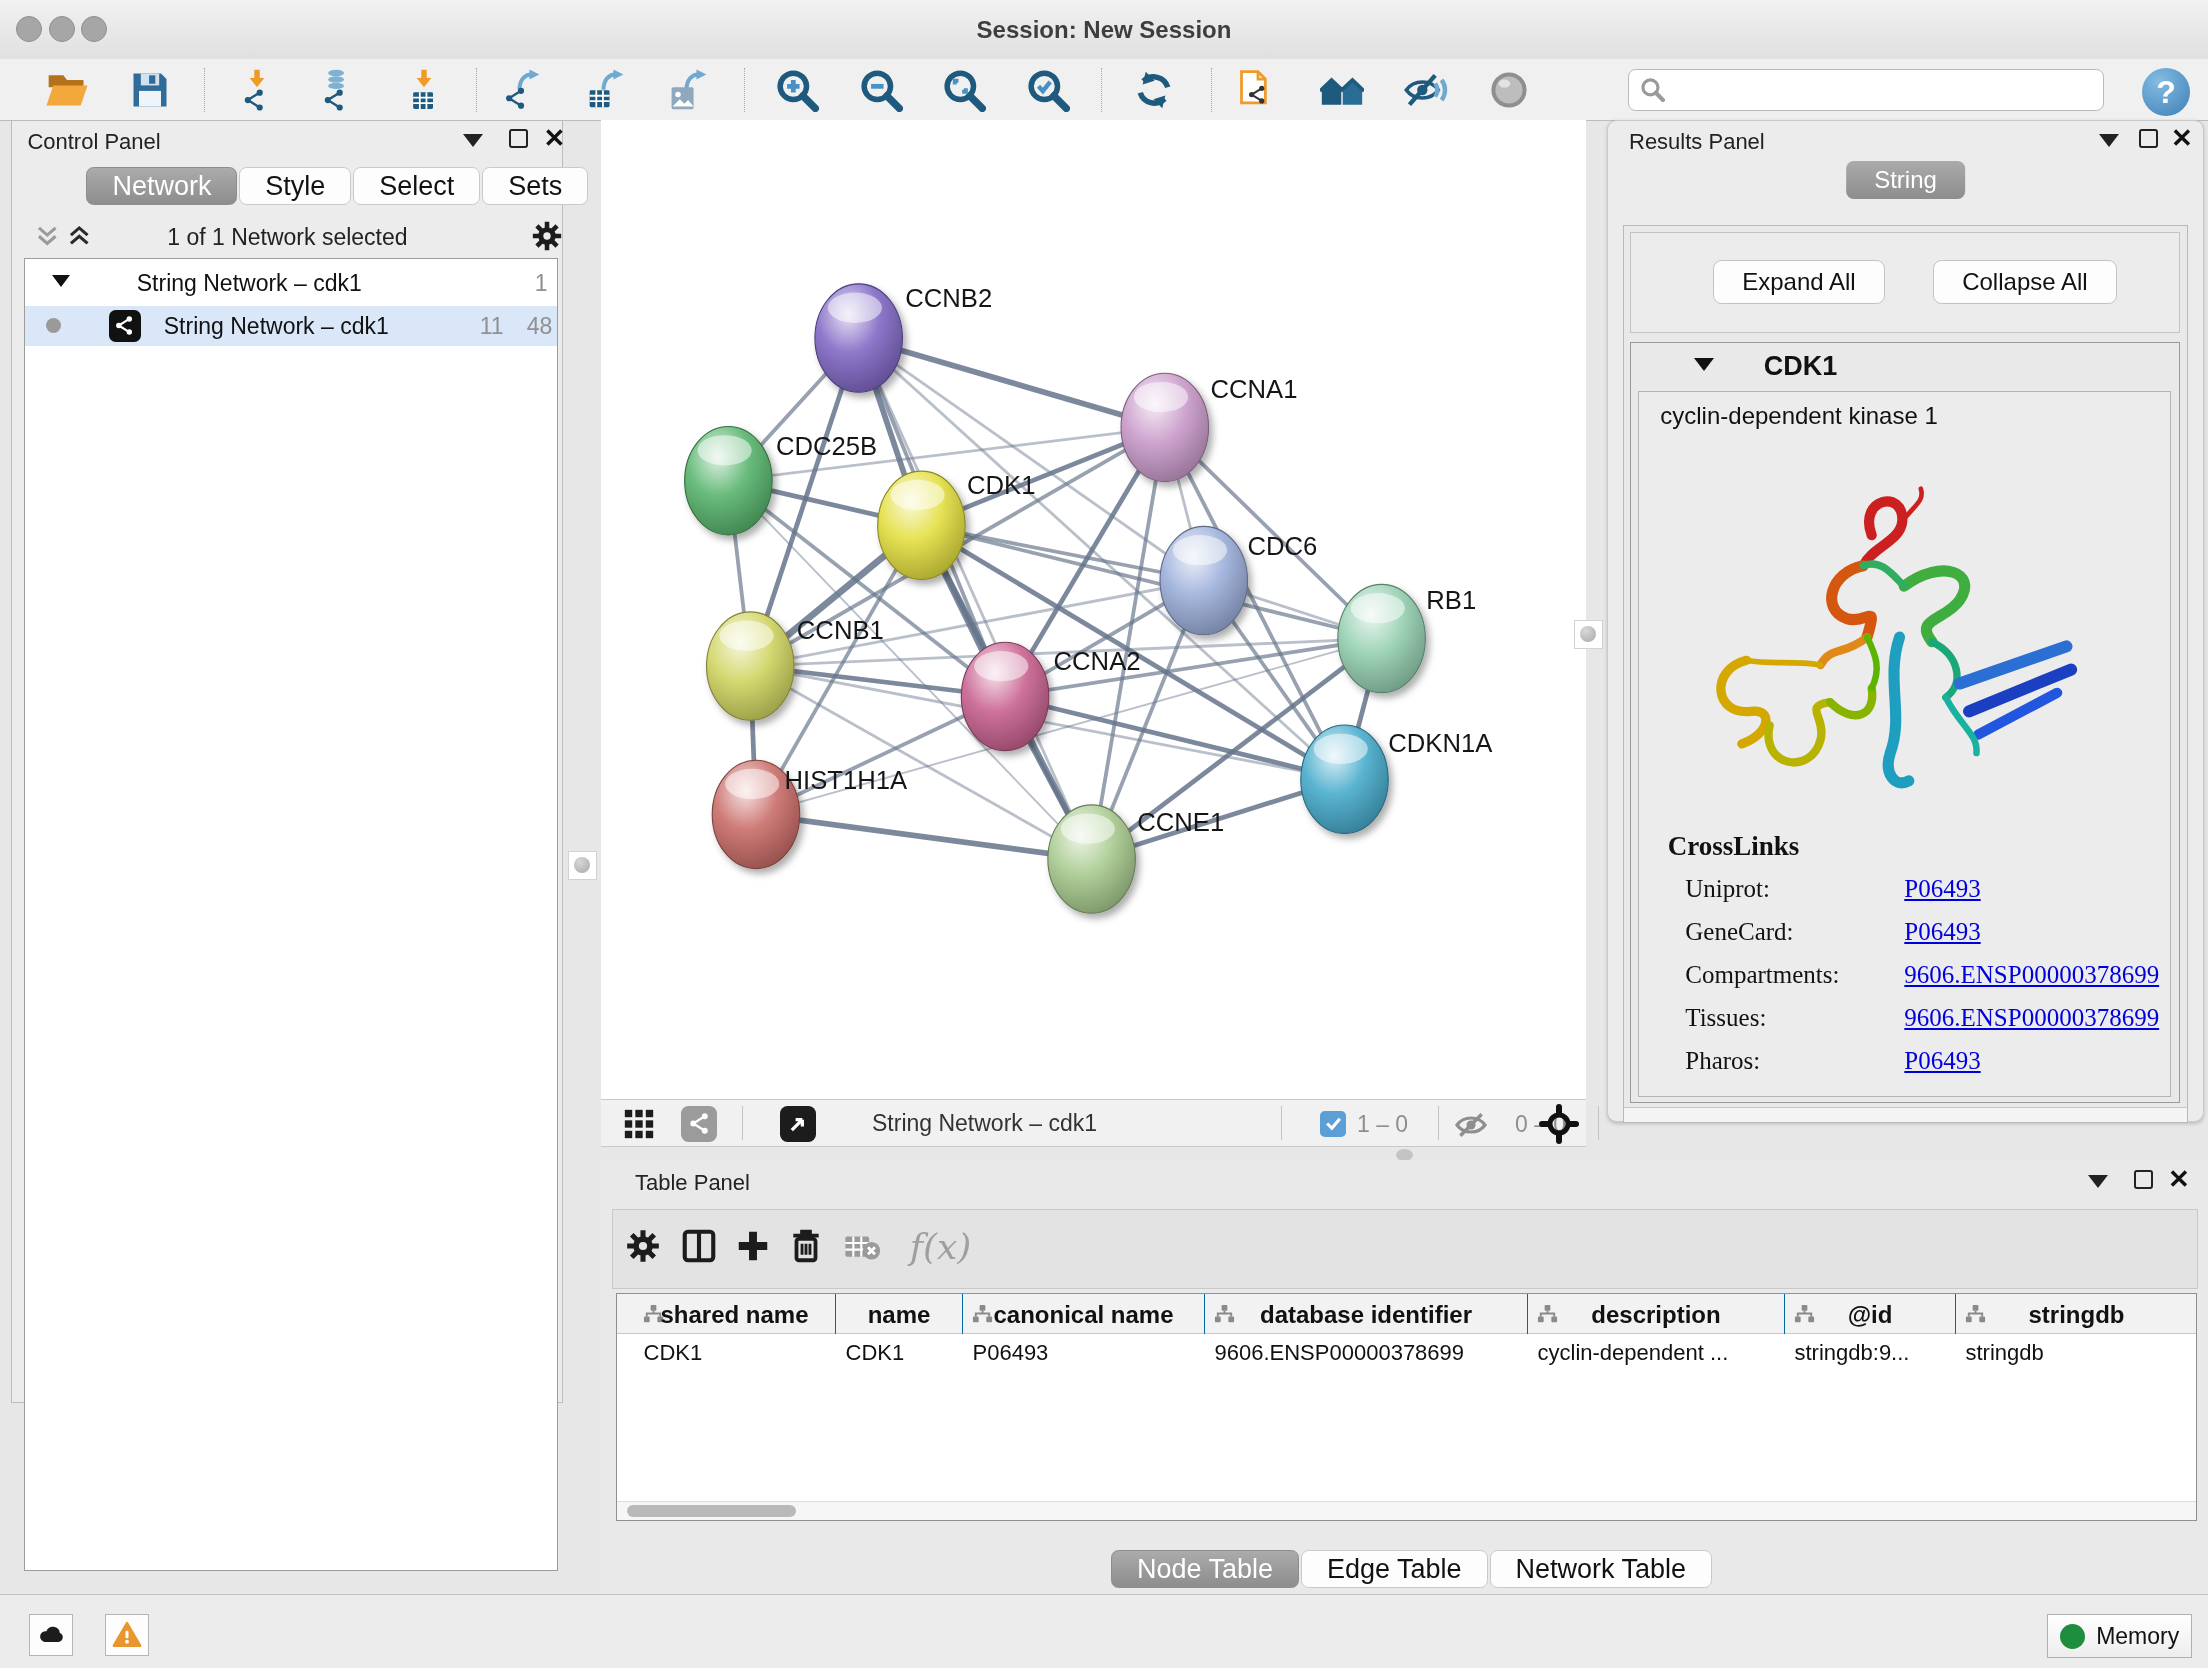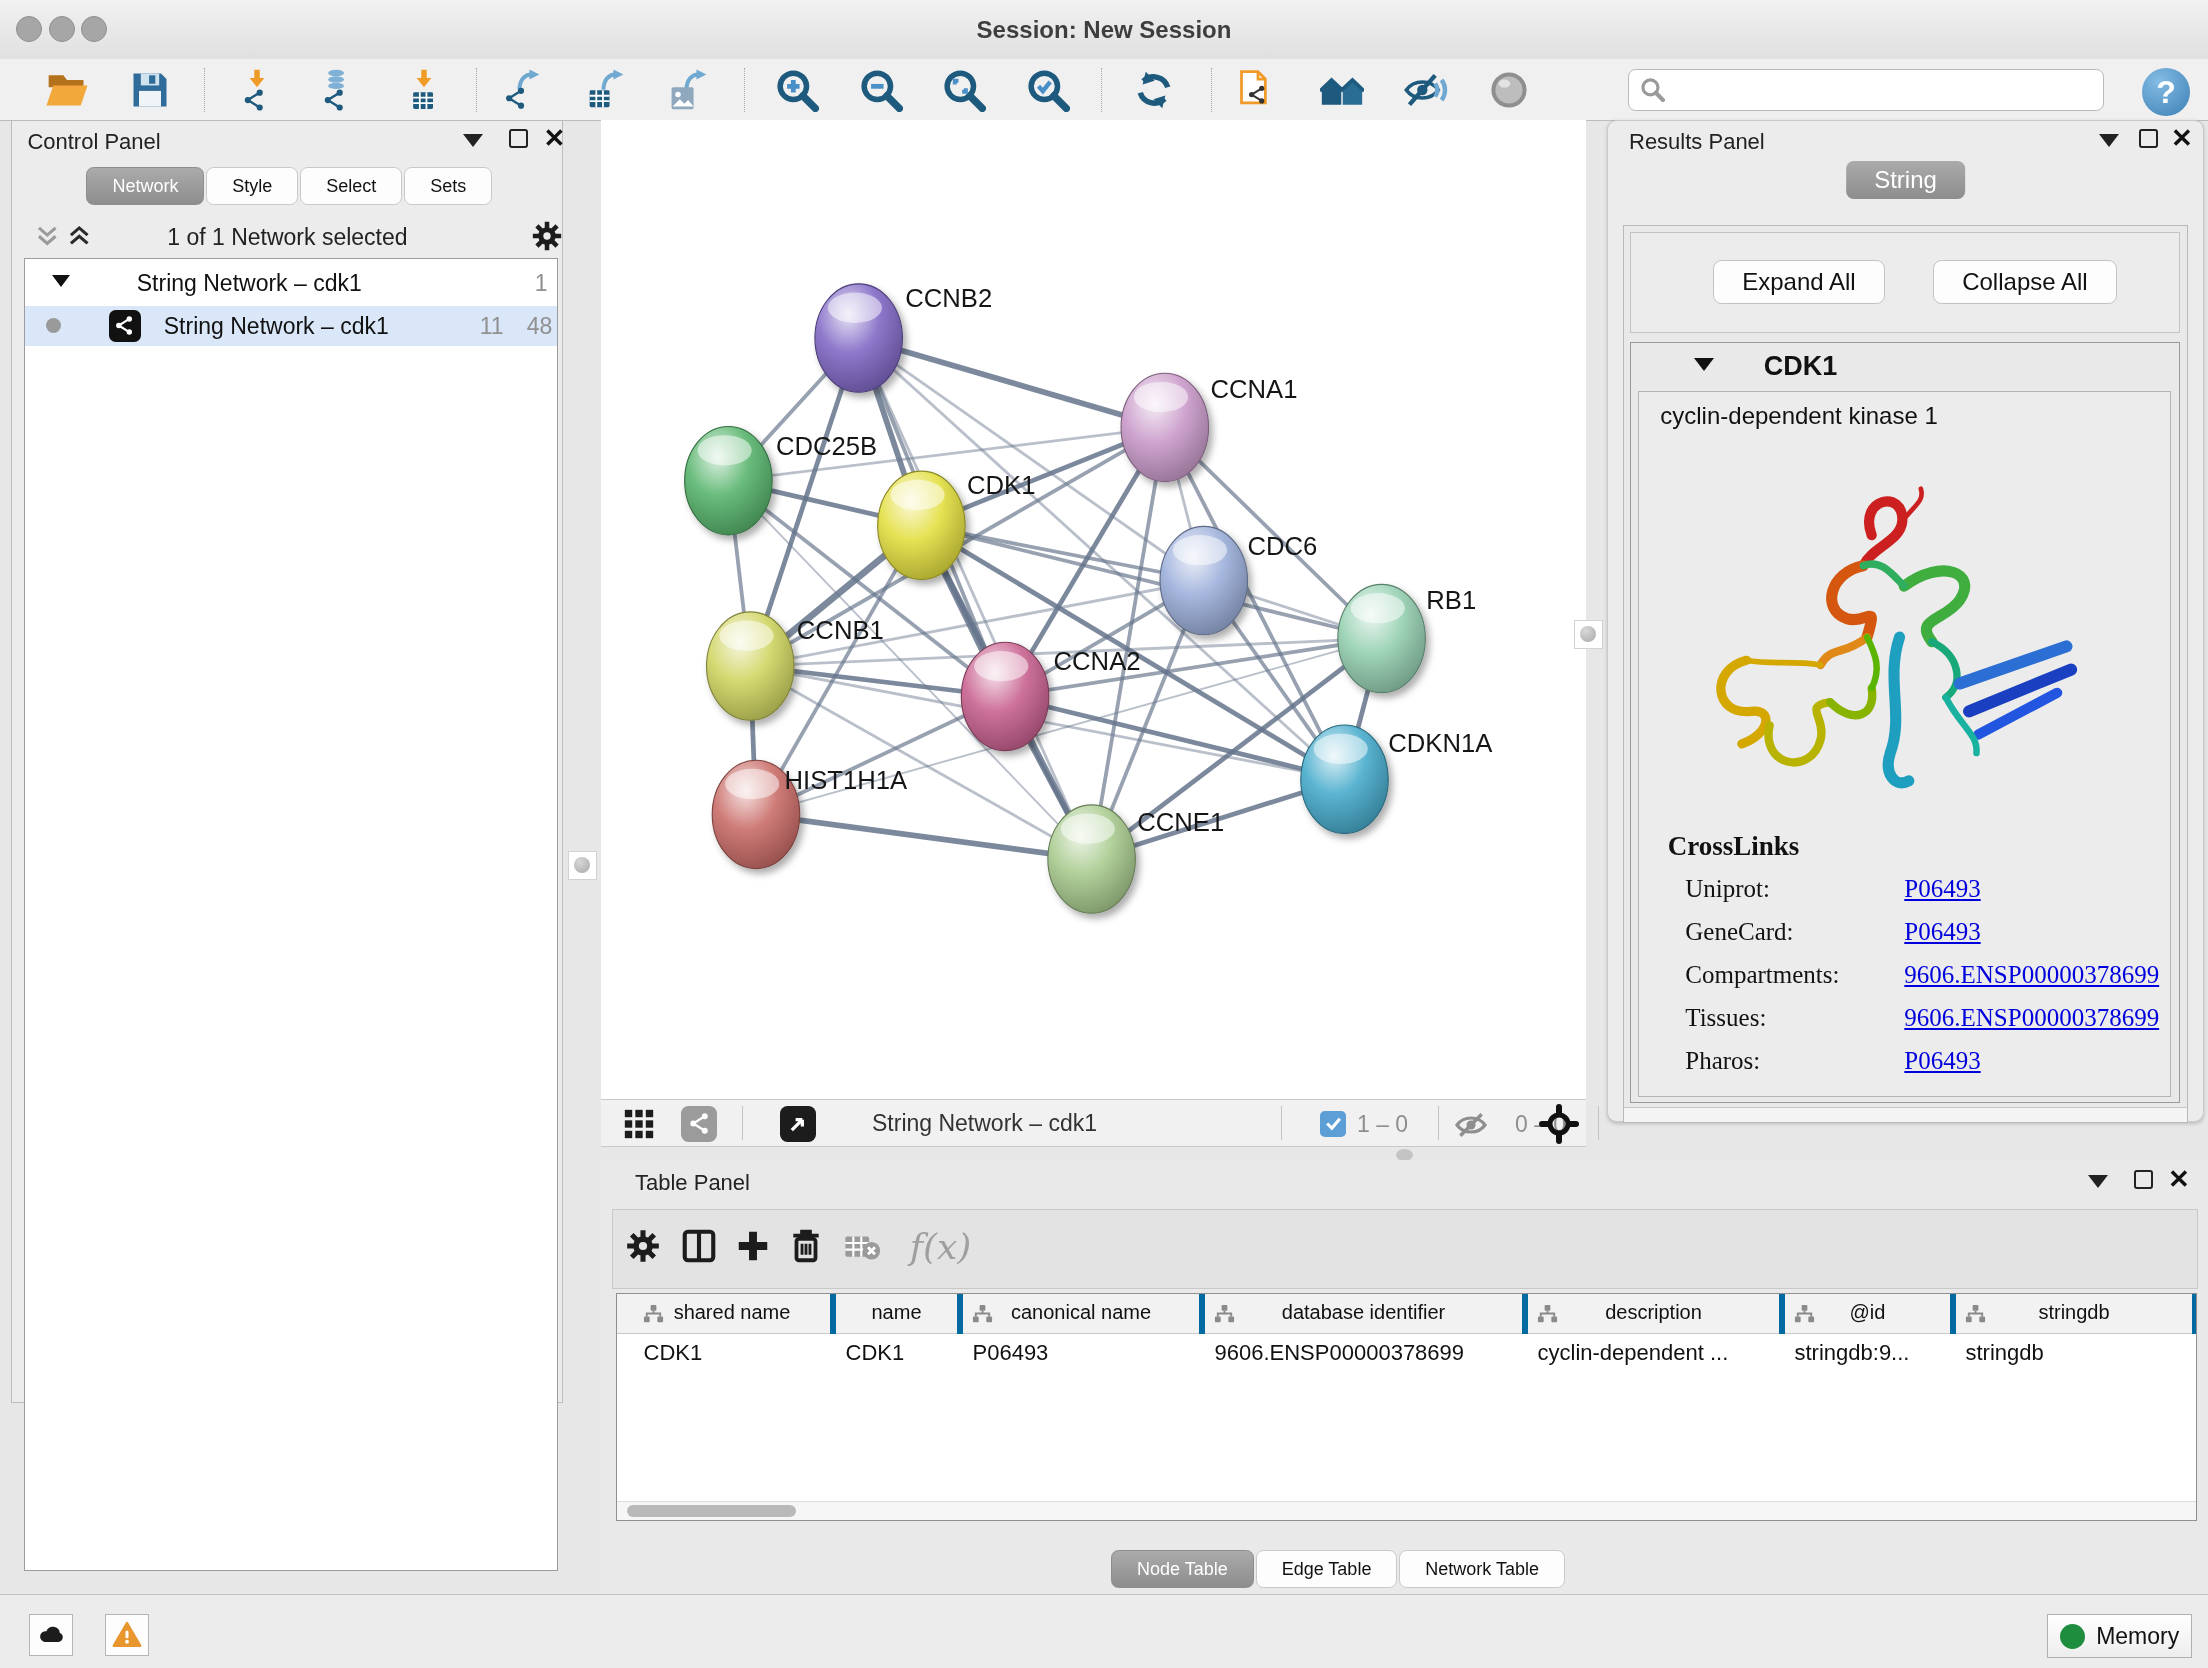--- a/index.html
+++ b/index.html
@@ -22,21 +22,21 @@
 
   
   .ptitle{position:absolute;font-size:22px;color:#222;}
   .wc-tri{position:absolute;width:0;height:0;border-left:10.5px solid transparent;border-right:10.5px solid transparent;border-top:13.3px solid #222;cursor:pointer;}
   .wc-max{position:absolute;width:19px;height:19px;border:2.9px solid #222;box-sizing:border-box;border-radius:2.9px;cursor:pointer;}
   .wc-x{position:absolute;font-size:26px;font-weight:bold;color:#111;cursor:pointer;line-height:23px;}
 
   
   .ctrlpanel{position:absolute;left:11.4px;top:120px;width:552px;height:1283px;background:#ececec;border:1px solid #bcbcbc;box-sizing:border-box;}
   .tabs{position:absolute;display:flex;}
-  .tab{height:36px;line-height:36px;padding:0 25px;background:#fdfdfd;border:1px solid #c9c9c9;font-size:18px;color:#111;border-radius:7.6px;margin-right:1.9px;cursor:pointer;}
+  .tab{height:36px;line-height:36px;padding:0 25px;background:#fdfdfd;border:1px solid #c9c9c9;font-size:27px;color:#111;border-radius:7.6px;margin-right:1.9px;cursor:pointer;}
   .tab.sel{background:linear-gradient(#ababab,#8d8d8d);color:#fff;border-color:#8d8d8d;}
   .subtb{position:absolute;left:0px;top:95px;width:100%;height:42px;}
   .selstatus{position:absolute;left:0;top:7.6px;width:100%;text-align:center;font-size:23px;color:#222;}
   .treebox{position:absolute;left:11.4px;top:137px;width:534px;height:1313px;background:#fff;border:1px solid #9c9c9c;box-sizing:border-box;}
   .trow{position:absolute;left:0;width:100%;height:40px;font-size:23px;color:#111;}
   .trow.selrow{background:#d9e7f8;}
   .tcount{position:absolute;font-size:23px;color:#909090;}
   .tri-down{display:inline-block;width:0;height:0;border-left:9.5px solid transparent;border-right:9.5px solid transparent;border-top:12.4px solid #111;}
   .treedot{position:absolute;width:15px;height:15px;border-radius:50%;background:#9a9a9a;}
   .sqshare{position:absolute;width:32px;height:32px;border-radius:6.7px;background:#111;display:flex;align-items:center;justify-content:center;}
@@ -71,21 +71,21 @@
   .resscroll{position:absolute;left:0px;bottom:0px;width:100%;height:15px;background:#f4f4f4;border-top:1px solid #c6c6c6;box-sizing:border-box;}
 
   
   .tablepanel{position:absolute;left:601px;top:1160px;width:1607px;height:434px;background:#e9e9e9;}
   .ttoolbar{position:absolute;left:10.5px;top:49px;width:1586px;height:80px;background:#e3e3e3;border:1px solid #c8c8c8;box-sizing:border-box;}
   .tpico{position:absolute;top:13.3px;width:46px;height:46px;display:flex;align-items:center;justify-content:center;cursor:pointer;}
   .tpico svg{width:38px;height:38px;}
   .fx{font-family:"DejaVu Serif",serif;font-style:italic;font-size:36px;color:#9f9f9f;}
   .tblbox{position:absolute;left:15px;top:133px;width:1581px;height:228px;background:#fff;border:1.9px solid #8f8f8f;box-sizing:border-box;overflow:hidden;}
   .thead{position:absolute;left:0;top:0;width:100%;height:40px;background:#f2f2f2;border-bottom:1px solid #c9c9c9;box-sizing:border-box;}
-  .th{position:absolute;top:0;height:40px;border-right:6px solid #0369a1;box-sizing:border-box;font-size:20px;color:#111;}
+  .th{position:absolute;top:0;height:40px;border-right:1px solid #0369a1;box-sizing:border-box;font-size:24px;color:#111;font-weight:bold;}
   .th .hlabel{position:absolute;left:0;right:0;top:6.7px;text-align:center;white-space:nowrap;overflow:hidden;}
   .th svg{position:absolute;left:7.6px;top:8.6px;width:23px;height:23px;color:#8a8a8a;}
   .td{position:absolute;height:38px;font-size:22px;color:#111;padding:5.7px 0 0 9.5px;box-sizing:border-box;white-space:nowrap;overflow:hidden;cursor:default;}
   .tscroll{position:absolute;left:0;bottom:0;width:100%;height:19px;background:#f6f6f6;border-top:1px solid #dcdcdc;box-sizing:border-box;}
   .tthumb{position:absolute;left:9.5px;top:2.9px;width:169px;height:12.4px;border-radius:6.7px;background:#b9b9b9;cursor:pointer;}
   .btabs{position:absolute;left:510px;top:390px;display:flex;}
 
   
   .statusbar{position:absolute;left:0;top:1594px;width:2208px;height:74px;background:#ececec;border-top:1px solid #c3c3c3;box-sizing:border-box;}
   .sbtn{position:absolute;top:19px;width:44px;height:42px;background:#fdfdfd;border:1.9px solid #b5b5b5;box-sizing:border-box;display:flex;align-items:center;justify-content:center;cursor:pointer;}

